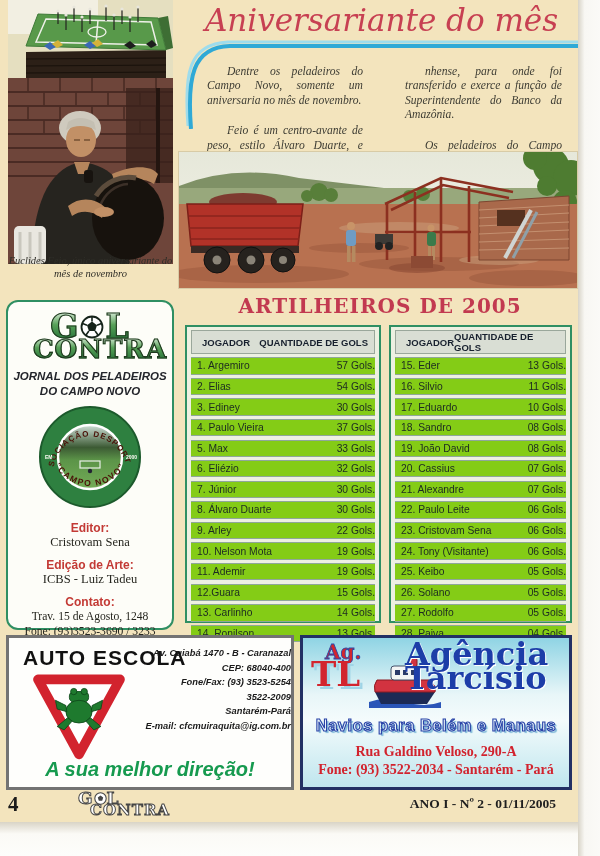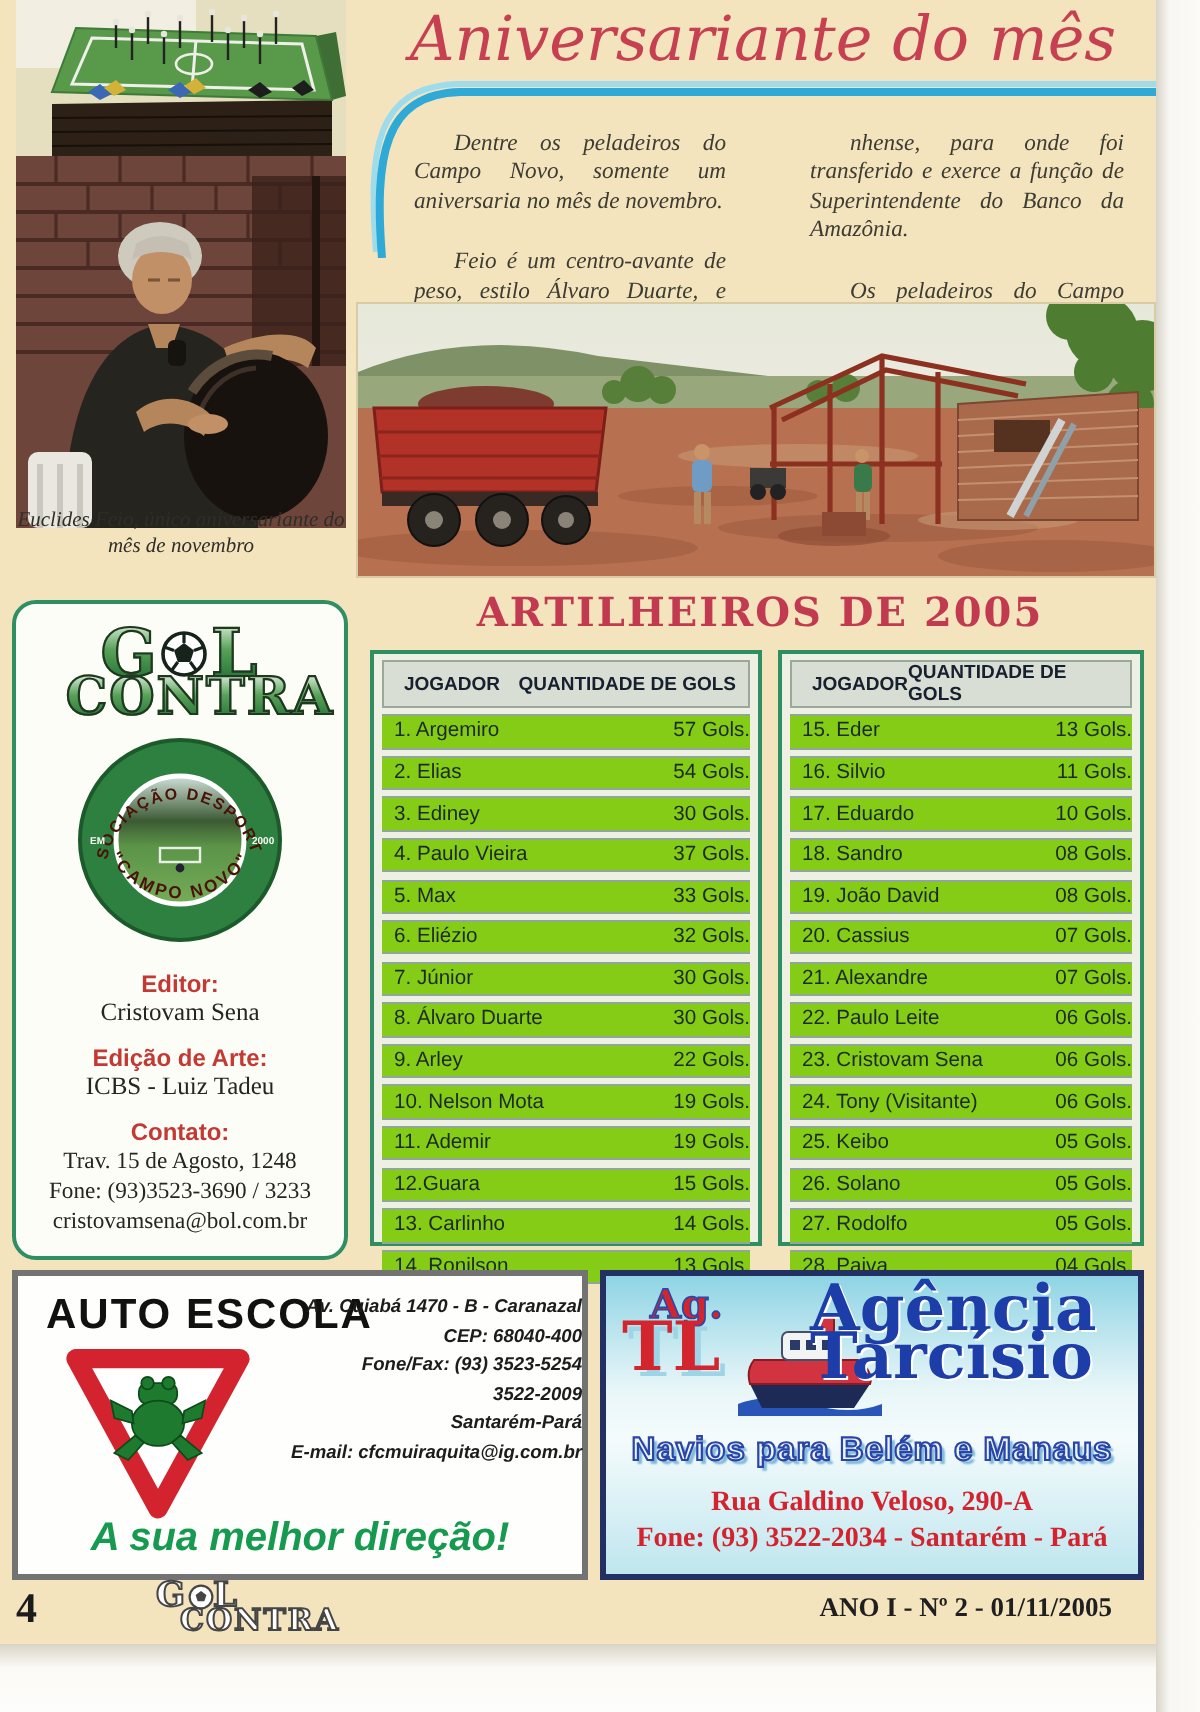--- a/index.html
+++ b/index.html
@@ -473,20 +473,24 @@
                 <line x1="17" y1="10.2" x2="21.5" y2="8.6"></line>
               <line x1="15.1" y1="16" x2="18" y2="20"></line>
                 <line x1="8.9" y1="16" x2="6" y2="20"></line>
               <line x1="7" y1="10.2" x2="2.5" y2="8.6"></line>
             </g>
           </svg>
         </span>
         <span>L</span>
       </span>
       <span class="logo-line logo-l2">CONTRA</span>
+    </div>
+    <div class="panel-sub">
+      <div>JORNAL DOS PELADEIROS</div>
+      <div>DO CAMPO NOVO</div>
     </div>
     <div class="badge">
       <svg width="104" height="104" viewBox="0 0 104 104">
         <defs>
           <path id="arcTop" d="M 16,60 A 37,37 0 0 1 88,60"></path>
           <path id="arcBot" d="M 13,50 A 40,40 0 0 0 91,50"></path>
           <linearGradient id="fieldG" x1="0" y1="0" x2="0" y2="1">
             <stop offset="0" stop-color="#cfe0d8"></stop>
               <stop offset="0.35" stop-color="#3c5a34"></stop>
             <stop offset="0.55" stop-color="#5c9448"></stop>

